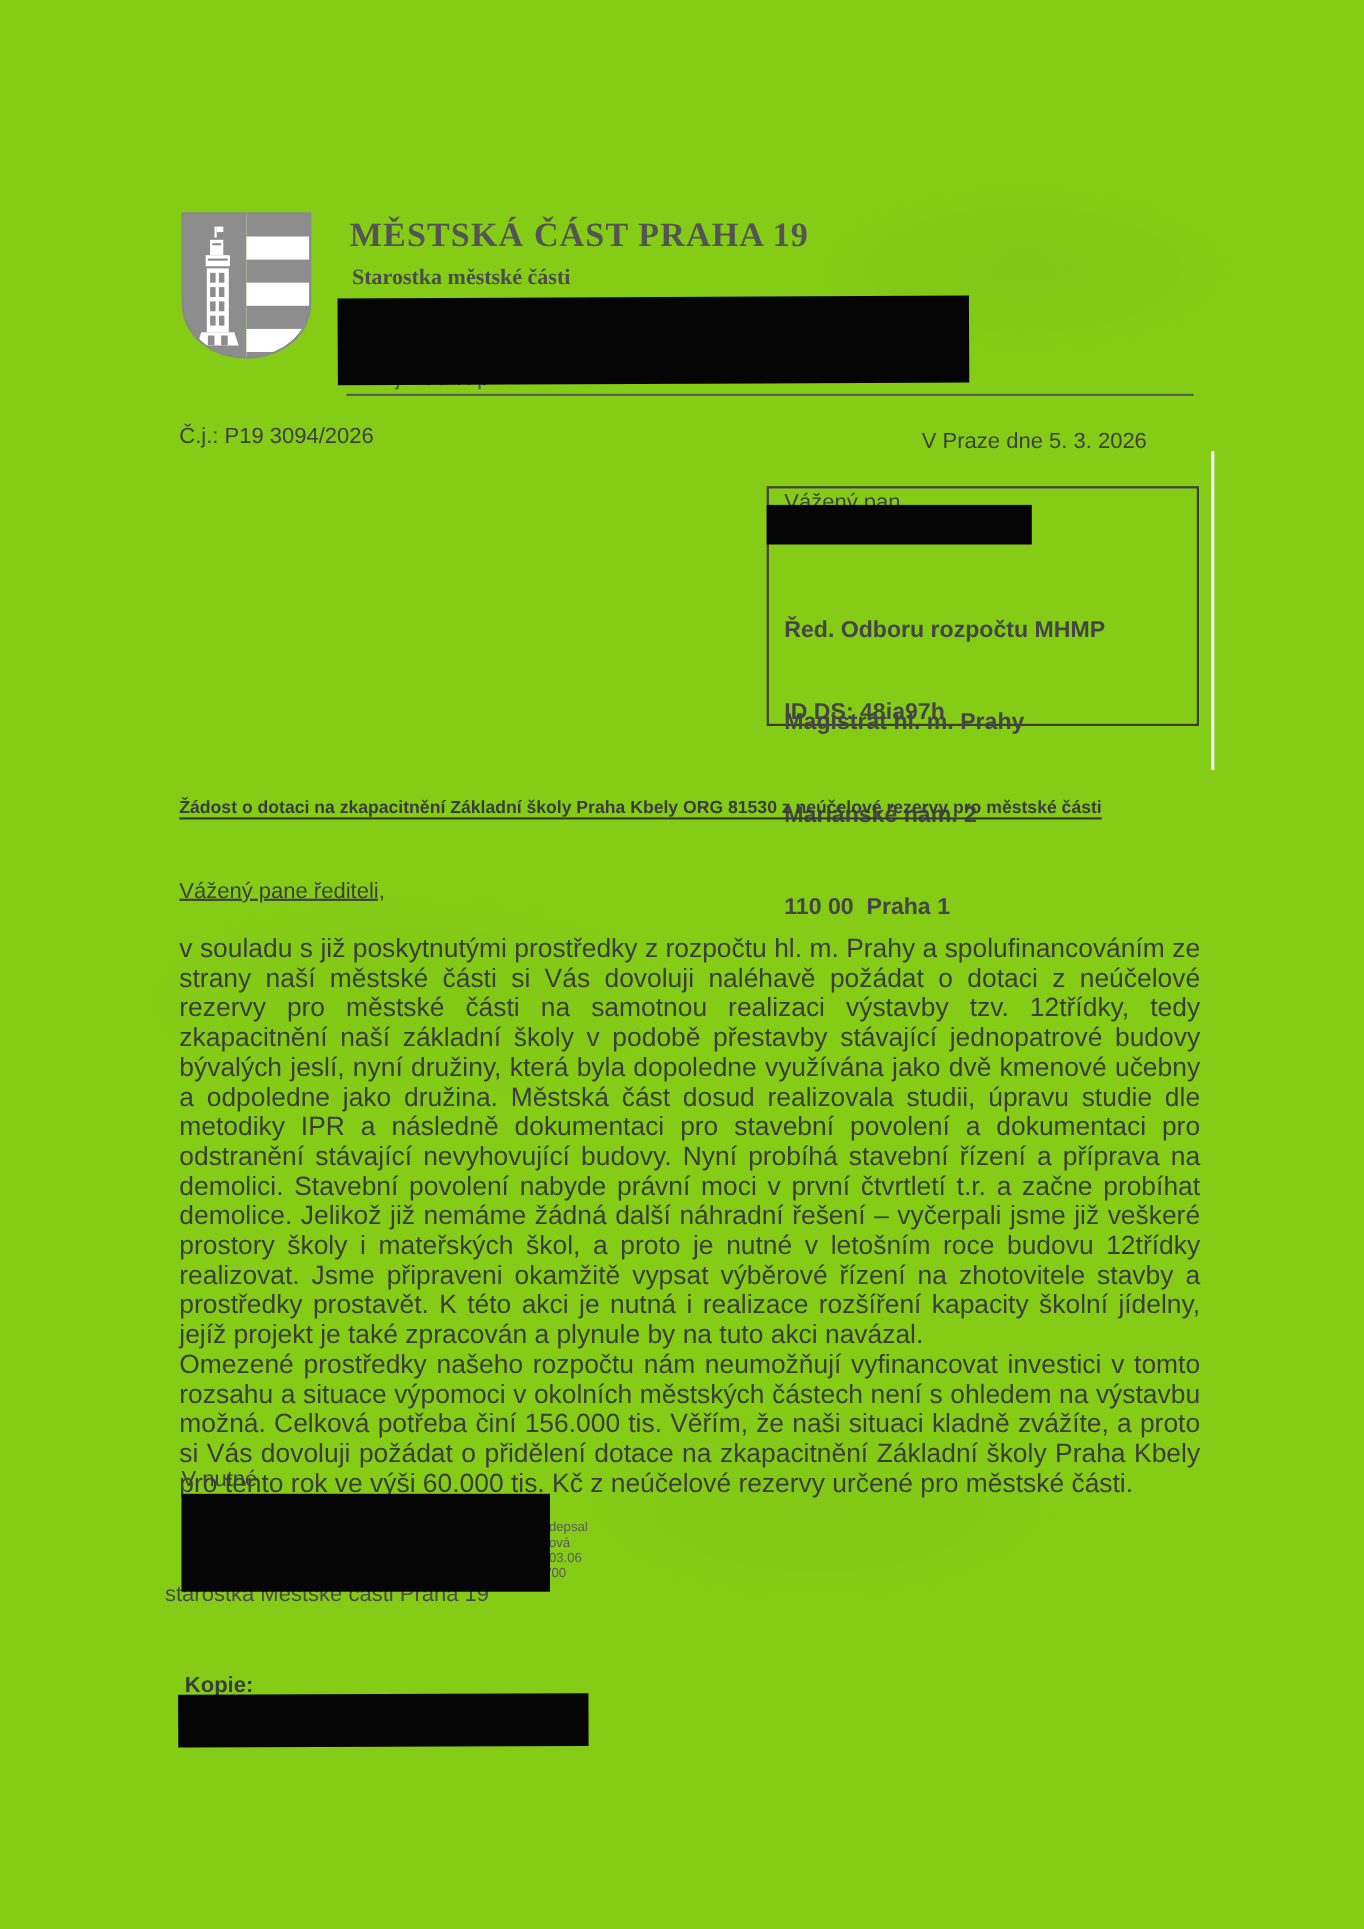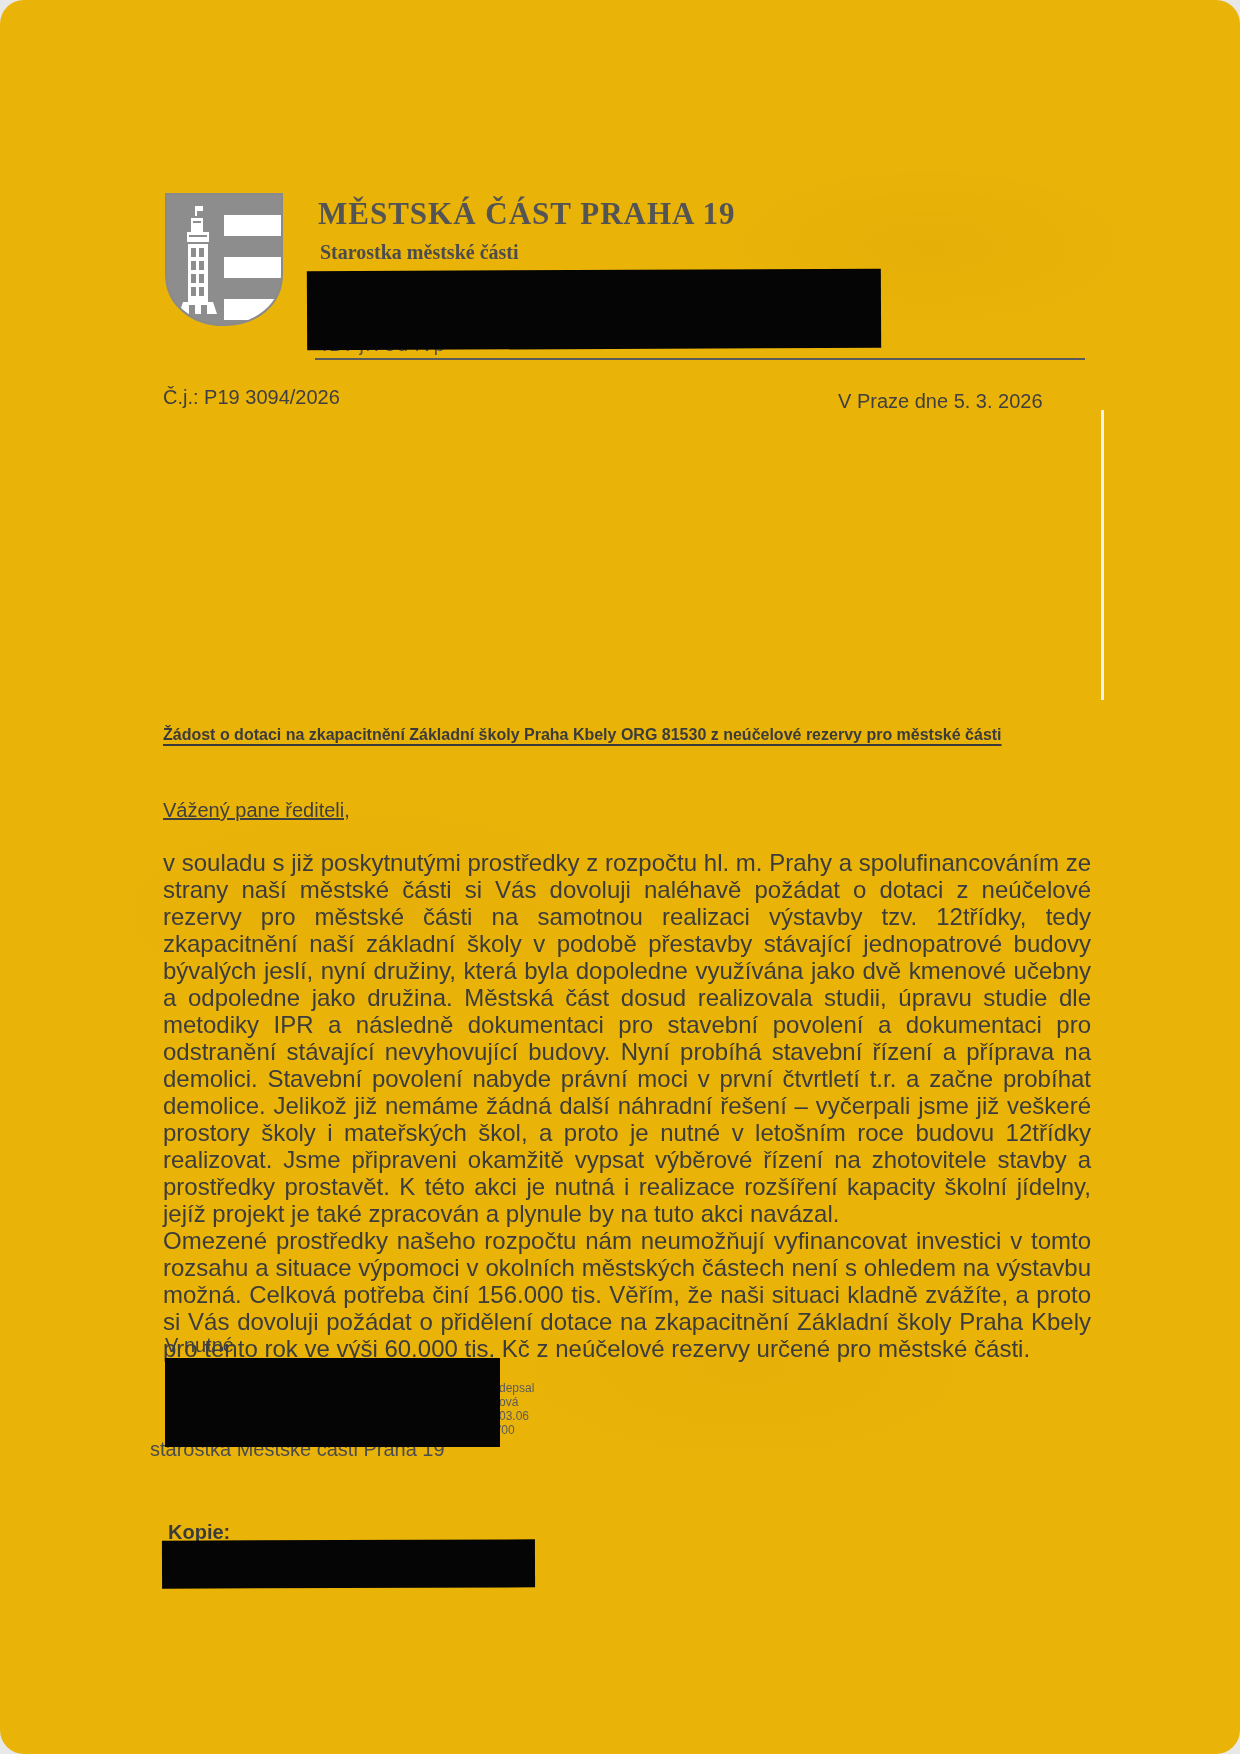--- a/index.html
+++ b/index.html
@@ -1,20 +1,20 @@
 <!DOCTYPE html>
 <html><head>
 <meta charset="utf-8">
 <style>
   html,body { margin:0; padding:0; background:#e8e8e8; }
   .page {
     position:relative; width:1240px; height:1754px; margin:0 auto;
-    background:#eab308;
+    background:#84cc16;
     font-family:"Liberation Sans", sans-serif;
-    color:#3b3b3b; overflow:hidden;border-radius:24px;
+    color:#3b3b3b; overflow:hidden;
   }
   
   .page::before {
     content:""; position:absolute; inset:0; pointer-events:none;
     background:
       radial-gradient(ellipse 300px 120px at 75% 14%, rgba(0,0,0,0.025), transparent 70%),
       radial-gradient(ellipse 400px 160px at 30% 52%, rgba(0,0,0,0.02), transparent 70%),
       radial-gradient(ellipse 350px 140px at 60% 78%, rgba(0,0,0,0.02), transparent 70%);
   }
   .scan-streak { position:absolute; left:1101px; top:410px; width:3px; height:290px; background:#f0f0f0; }
@@ -132,20 +132,31 @@
   <div class="org-subtitle">Starostka městské části</div>
 
   <div class="partial-id">ID: ji7ou4vp</div>
   <div class="redaction header-redaction"></div>
   <div class="header-rule"></div>
   <div class="scan-streak"></div>
 
   <div class="ref-number">Č.j.: P19 3094/2026</div>
   <div class="place-date">V Praze dne 5. 3. 2026</div>
 
+  <div class="recipient-box">
+    <div class="recipient-salutation">Vážený pan</div>
+    <div class="redaction recipient-redaction"></div>
+    <div class="recipient-lines">
+      <div>Řed. Odboru rozpočtu MHMP</div>
+      <div>Magistrát hl. m. Prahy</div>
+      <div>Mariánské nám. 2</div>
+      <div>110 00  Praha 1</div>
+    </div>
+    <div class="recipient-databox">ID DS: 48ia97h</div>
+  </div>
 
   <div class="subject">Žádost o dotaci na zkapacitnění Základní školy Praha Kbely ORG 81530 z neúčelové rezervy pro městské části</div>
   <div class="salutation">Vážený pane řediteli,</div>
 
   <div class="body-text">
     <p>v souladu s již poskytnutými prostředky z rozpočtu hl. m. Prahy a spolufinancováním ze strany naší městské části si Vás dovoluji naléhavě požádat o dotaci z neúčelové rezervy pro městské části na samotnou realizaci výstavby tzv. 12třídky, tedy zkapacitnění naší základní školy v podobě přestavby stávající jednopatrové budovy bývalých jeslí, nyní družiny, která byla dopoledne využívána jako dvě kmenové učebny a odpoledne jako družina. Městská část dosud realizovala studii, úpravu studie dle metodiky IPR a následně dokumentaci pro stavební povolení a dokumentaci pro odstranění stávající nevyhovující budovy. Nyní probíhá stavební řízení a příprava na demolici. Stavební povolení nabyde právní moci v první čtvrtletí t.r. a začne probíhat demolice. Jelikož již nemáme žádná další náhradní řešení – vyčerpali jsme již veškeré prostory školy i mateřských škol, a proto je nutné v letošním roce budovu 12třídky realizovat. Jsme připraveni okamžitě vypsat výběrové řízení na zhotovitele stavby a prostředky prostavět. K této akci je nutná i realizace rozšíření kapacity školní jídelny, jejíž projekt je také zpracován a plynule by na tuto akci navázal.</p>
     <p>Omezené prostředky našeho rozpočtu nám neumožňují vyfinancovat investici v tomto rozsahu a situace výpomoci v okolních městských částech není s ohledem na výstavbu možná. Celková potřeba činí 156.000 tis. Věřím, že naši situaci kladně zvážíte, a proto si Vás dovoluji požádat o přidělení dotace na zkapacitnění Základní školy Praha Kbely pro tento rok ve výši 60.000 tis. Kč z neúčelové rezervy určené pro městské části.</p>
   </div>
 
   <div class="closing">V nutné</div>

